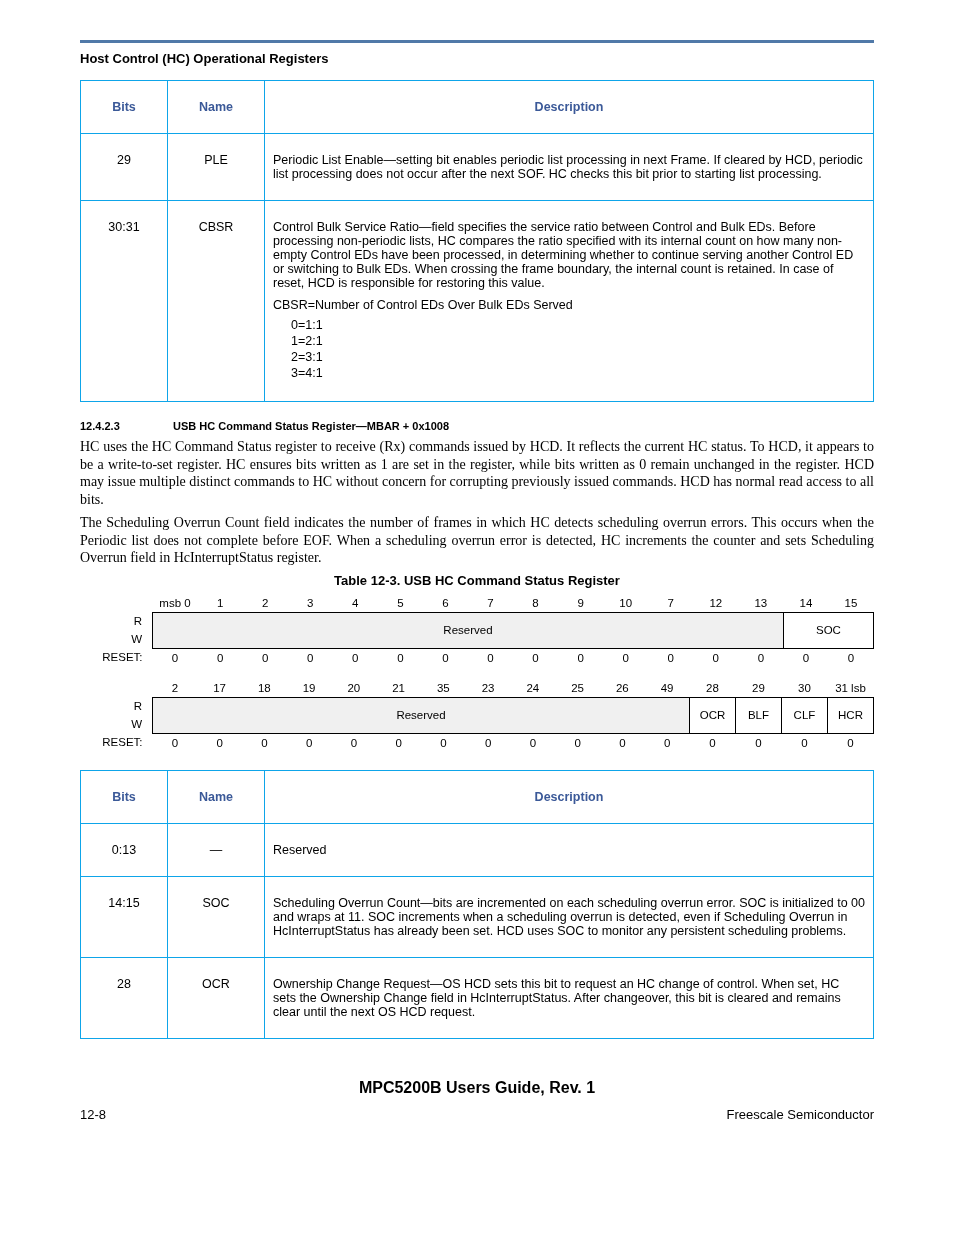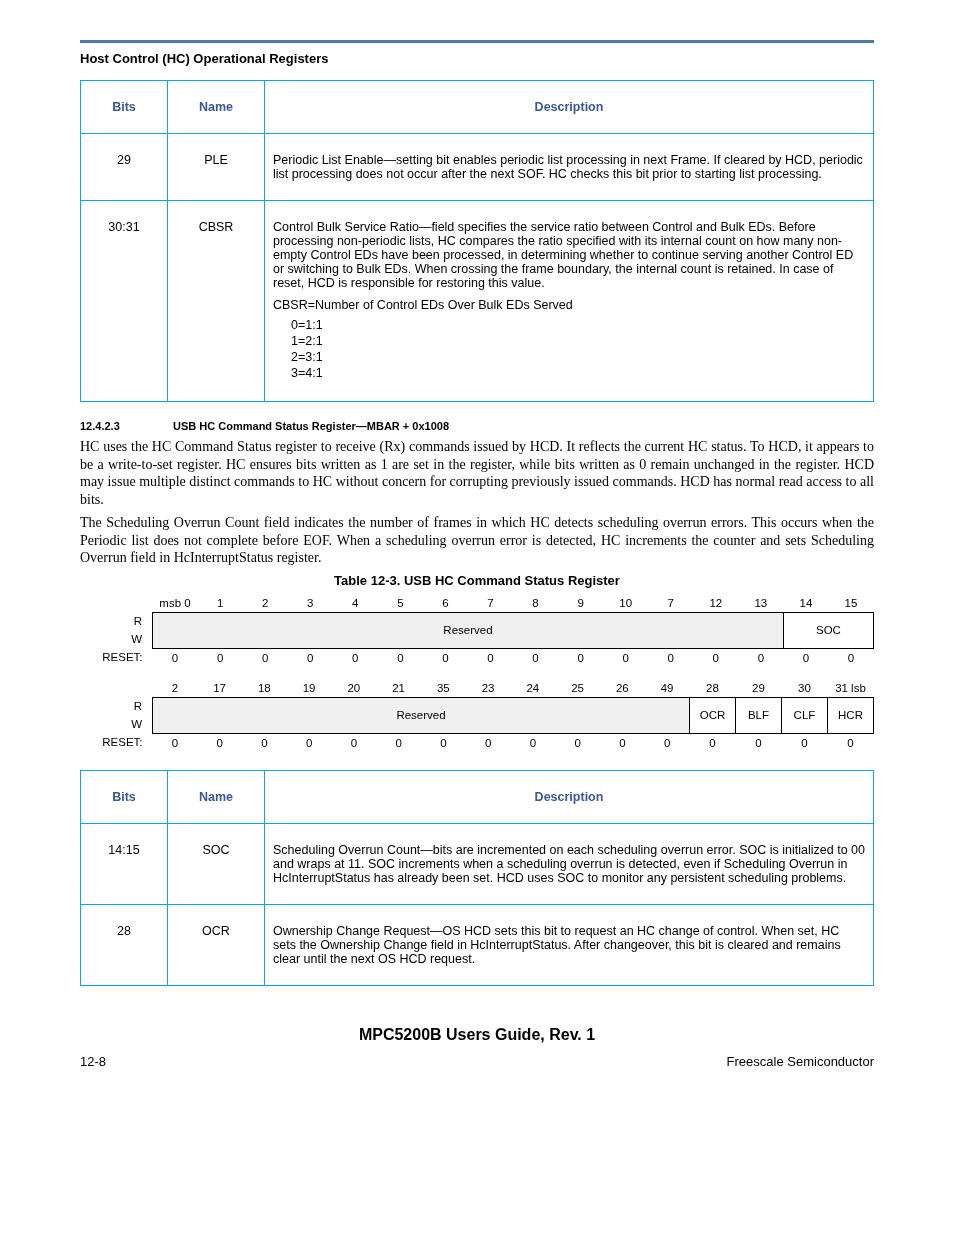--- a/index.html
+++ b/index.html
@@ -255,20 +255,25 @@
 <table class="register-desc" style="margin-top:18px">
   <thead>
     <tr>
       <th style="width:70px">Bits</th>
       <th style="width:80px">Name</th>
       <th>Description</th>
     </tr>
   </thead>
   <tbody>
     <tr>
+      <td class="c">0:13</td>
+      <td class="c">—</td>
+      <td>Reserved</td>
+    </tr>
+    <tr>
       <td class="c">14:15</td>
       <td class="c">SOC</td>
       <td>Scheduling Overrun Count—bits are incremented on each scheduling overrun error. SOC is initialized to 00 and wraps at 11. SOC increments when a scheduling overrun is detected, even if Scheduling Overrun in HcInterruptStatus has already been set. HCD uses SOC to monitor any persistent scheduling problems.</td>
     </tr>
     <tr>
       <td class="c">28</td>
       <td class="c">OCR</td>
       <td>Ownership Change Request—OS HCD sets this bit to request an HC change of control. When set, HC sets the Ownership Change field in HcInterruptStatus. After changeover, this bit is cleared and remains clear until the next OS HCD request.</td>
     </tr>
   </tbody>

